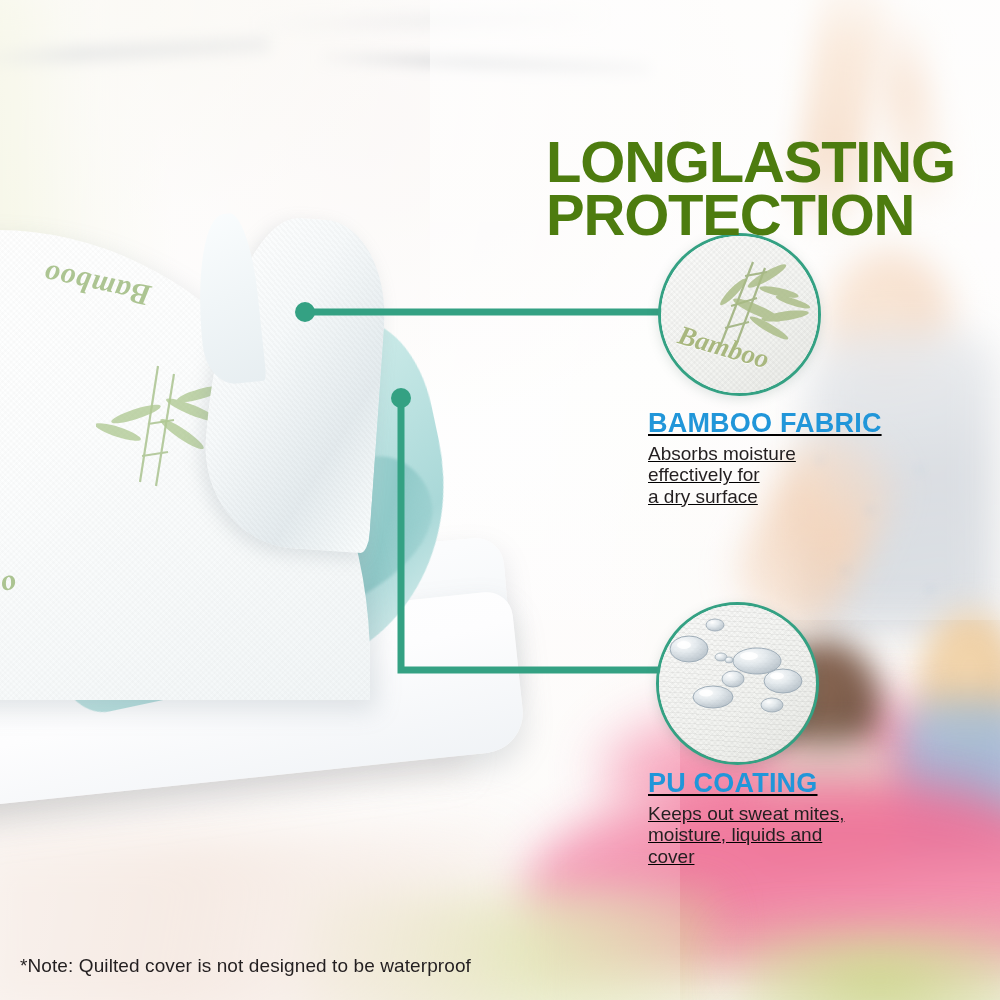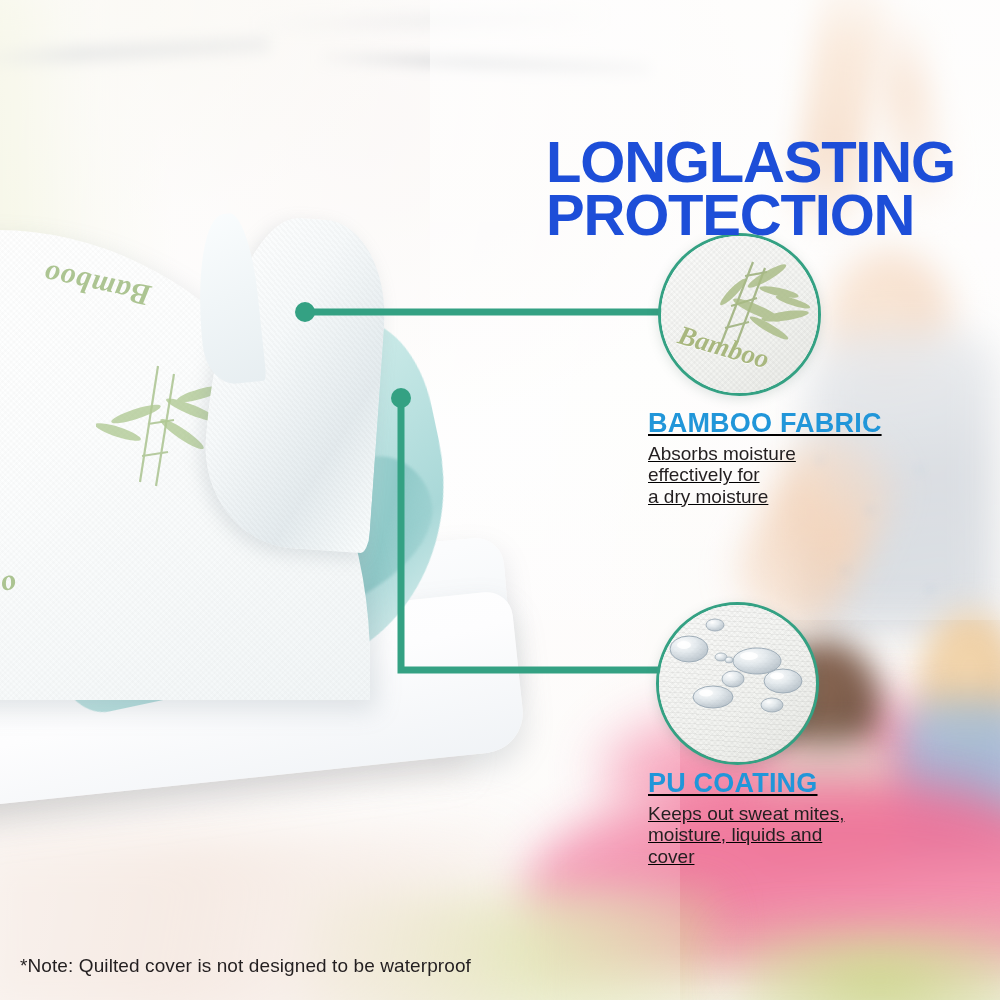--- a/index.html
+++ b/index.html
@@ -361,21 +361,21 @@
     font-size: 27px;
     transform: rotate(16deg);
     text-shadow: 0 1px 0 rgba(255,255,255,.6);
   }
 
   
   #headline {
     position: absolute;
     left: 546px; top: 96px;
     width: 440px;
-    color: #1d4ed8;
+    color: #4d7c0f;
     font-weight: bold;
     font-size: 58px;
     line-height: .92;
     letter-spacing: -1.2px;
     text-transform: uppercase;
   }
   #headline .l2 { display: block; font-size: 58px; }
 
   
   .feature-text { position: absolute; width: 330px; text-decoration: underline; }
@@ -556,21 +556,21 @@
     </svg>
   </div>
 
   <h1 id="headline"><span>LONGLASTING</span><span class="l2">PROTECTION</span></h1>
 
   <div class="feature-text" id="feature-bamboo">
     <div class="feat-title">BAMBOO FABRIC</div>
     <p class="feat-desc">
       <span>Absorbs moisture</span>
       <span>effectively for</span>
-      <span>a dry moisture</span>
+      <span>a dry surface</span>
     </p>
   </div>
 
   <div class="feature-text" id="feature-pu">
     <div class="feat-title">PU COATING</div>
     <p class="feat-desc">
       <span>Keeps out sweat mites,</span>
       <span>moisture, liquids and</span>
       <span>cover</span>
     </p>

